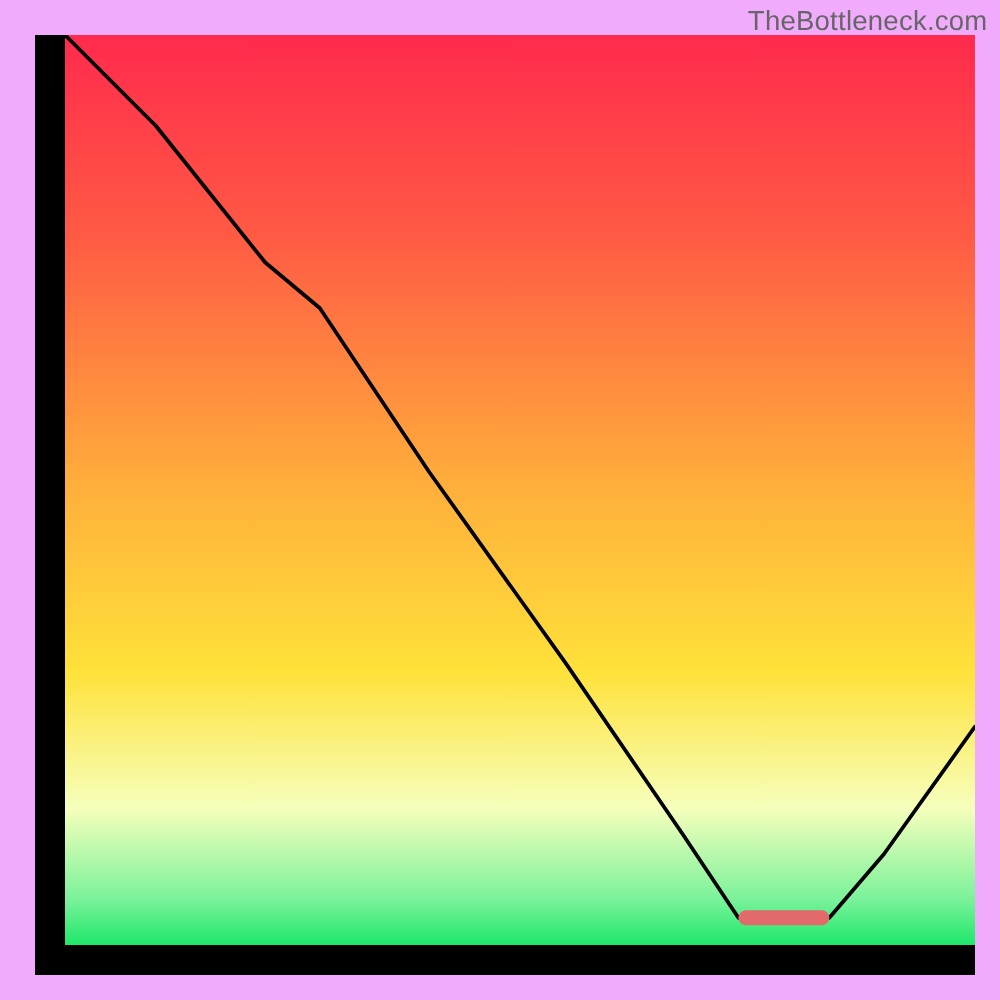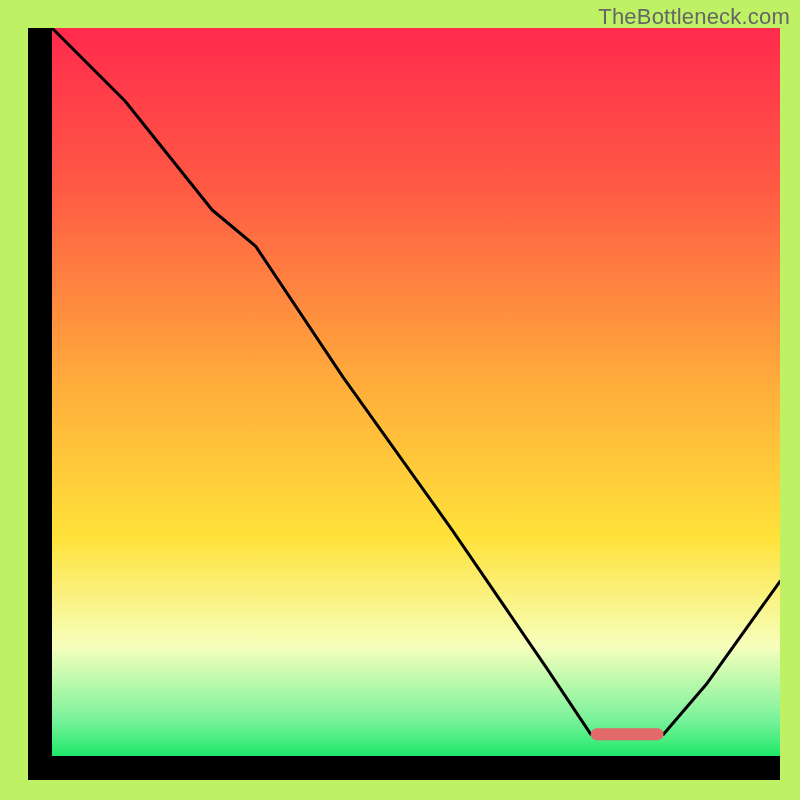--- a/index.html
+++ b/index.html
@@ -8,21 +8,21 @@
     width: 800px;
     height: 800px;
     background: #ffffff;
     font-family: Arial, Helvetica, sans-serif;
     overflow: hidden;
   }
   .frame {
     position: relative;
     width: 800px;
     height: 800px;
-    background: #bef264;
+    background: #f0abfc;
   }
   .watermark {
     position: absolute;
     top: 4px;
     right: 10px;
     font-size: 22px;
     font-weight: 500;
     color: #666666;
     letter-spacing: 0.2px;
   }

